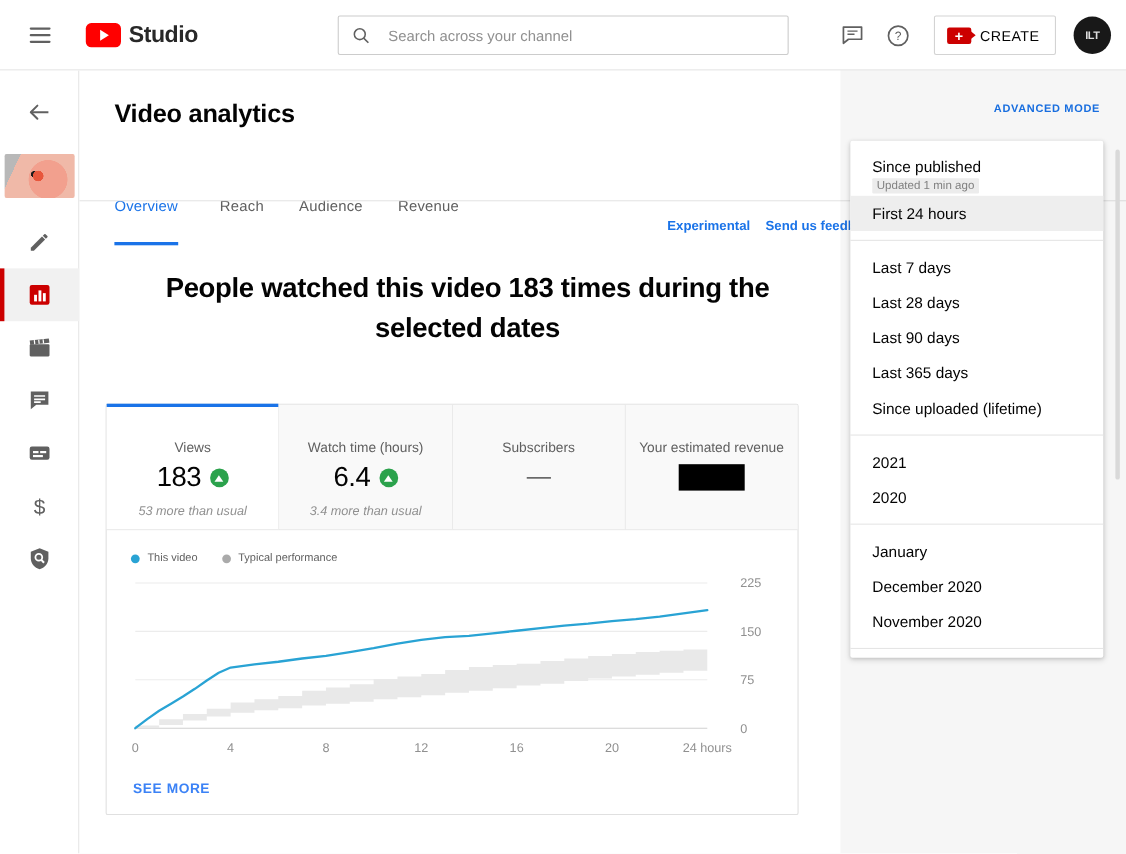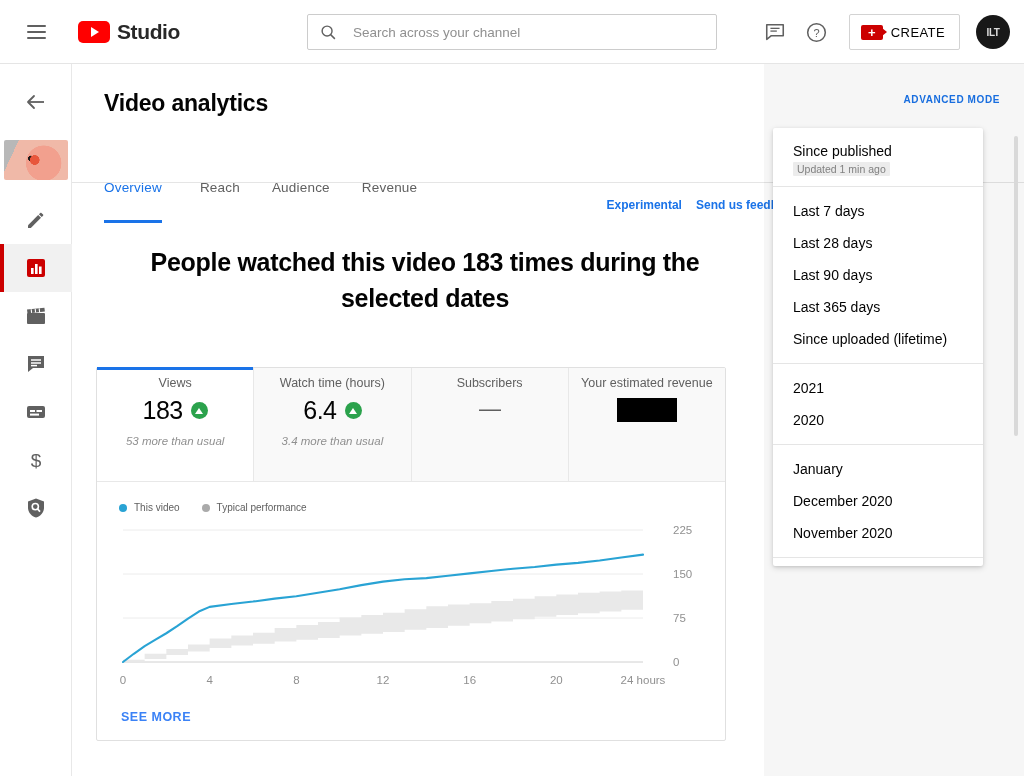--- a/index.html
+++ b/index.html
@@ -156,21 +156,21 @@
 
   
   #card {
     position: absolute; left: 24px; top: 303px; width: 630px; height: 374px;
     border: 1px solid #e0e0e0; border-radius: 2px; background: #fff;
   }
   #metrics { display: flex; height: 114px; border-bottom: 1px solid #e8e8e8; }
   .metric {
     flex: 1; background: #f9f9f9; border-right: 1px solid #e8e8e8;
     display: flex; flex-direction: column; align-items: center;
-    padding-top: 8px; position: relative; cursor: pointer;
+    padding-top: 32px; position: relative; cursor: pointer;
   }
   .metric:last-child { border-right: none; }
   .metric.selected { background: #ffffff; }
   .metric.selected:before {
     content: ""; position: absolute; left: 0; top: -1px; width: 100%; height: 3px; background: #1a73e8;
   }
   .m-label { font-size: 12.5px; color: #606060; }
   .m-valrow { display: flex; align-items: center; gap: 8px; margin-top: 6px; }
   .m-value { font-size: 25px; font-weight: 400; color: #030303; letter-spacing: -0.5px; }
   .m-value.dash { font-size: 22px; color: #606060; }
@@ -198,21 +198,21 @@
     position: absolute; left: 24px; bottom: 16px;
     font-size: 12.5px; font-weight: 700; color: #3b82f6; letter-spacing: 0.5px; cursor: pointer;
   }
 
   
   #scrim {
     position: absolute; left: 764px; top: 64px; width: 260px; height: 712px;
     background: rgba(0,0,0,0.035); z-index: 40;
   }
   #menu {
-    position: absolute; left: 773px; top: 128px; width: 210px;
+    position: absolute; left: 773px; top: 128px; width: 230px;
     background: #ffffff; border-radius: 2px; z-index: 50;
     box-shadow: 0 2px 6px rgba(0,0,0,0.14), 0 1px 3px rgba(0,0,0,0.10);
     padding: 2px 0 4px 0;
   }
   .mi {
     padding: 0 20px; height: 32px; display: flex; align-items: center;
     font-size: 14px; color: #030303; cursor: pointer;
   }
   .mi.highlighted { background: #eeeeee; }
   .mi-first { height: 44px; flex-direction: column; align-items: flex-start; justify-content: center; padding-top: 6px; }
@@ -437,20 +437,23 @@
 
 </div>
 
 <div id="scrim"></div>
 <div id="menu">
     <div class="mgroup">
       <div class="mi mi-first">
         <span class="t">Since published</span>
         <span class="badge">Updated 1 min ago</span>
       </div>
+      <div class="mi highlighted">
+        <span class="t">First 24 hours</span>
+      </div>
     </div>
     <div class="msep"></div>
     <div class="mgroup">
       <div class="mi">
         <span class="t">Last 7 days</span>
       </div>
       <div class="mi">
         <span class="t">Last 28 days</span>
       </div>
       <div class="mi">

